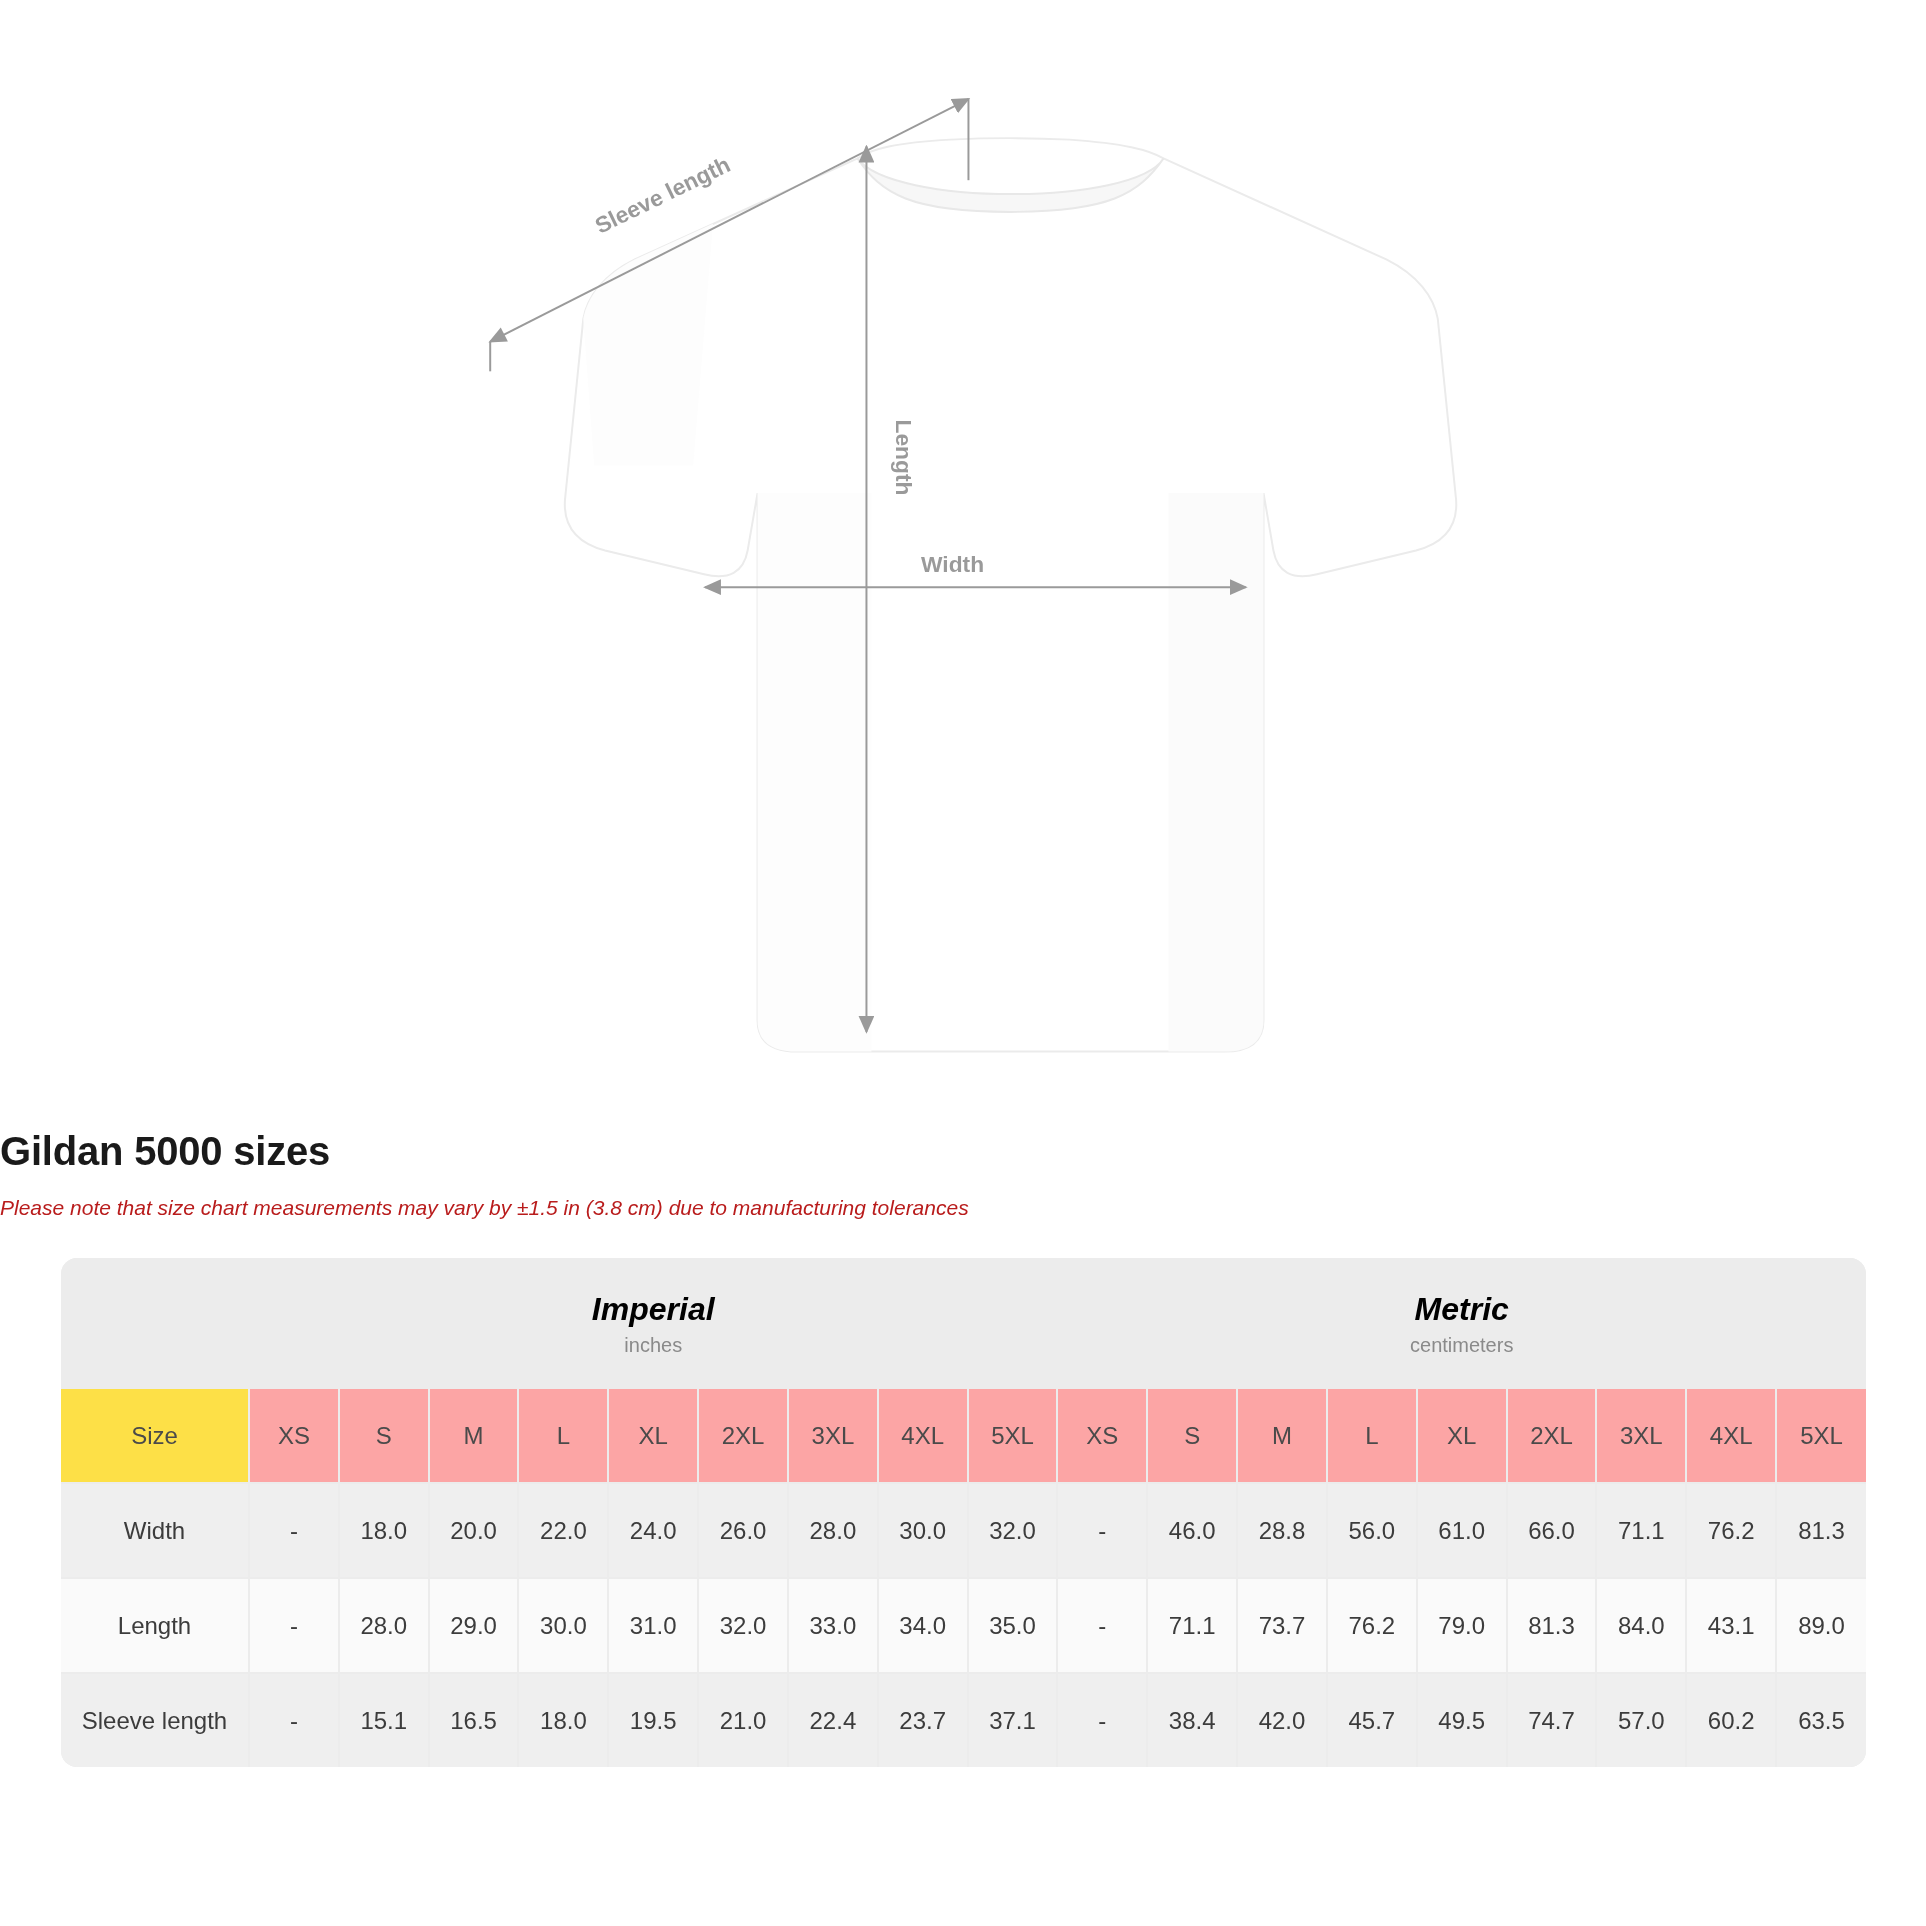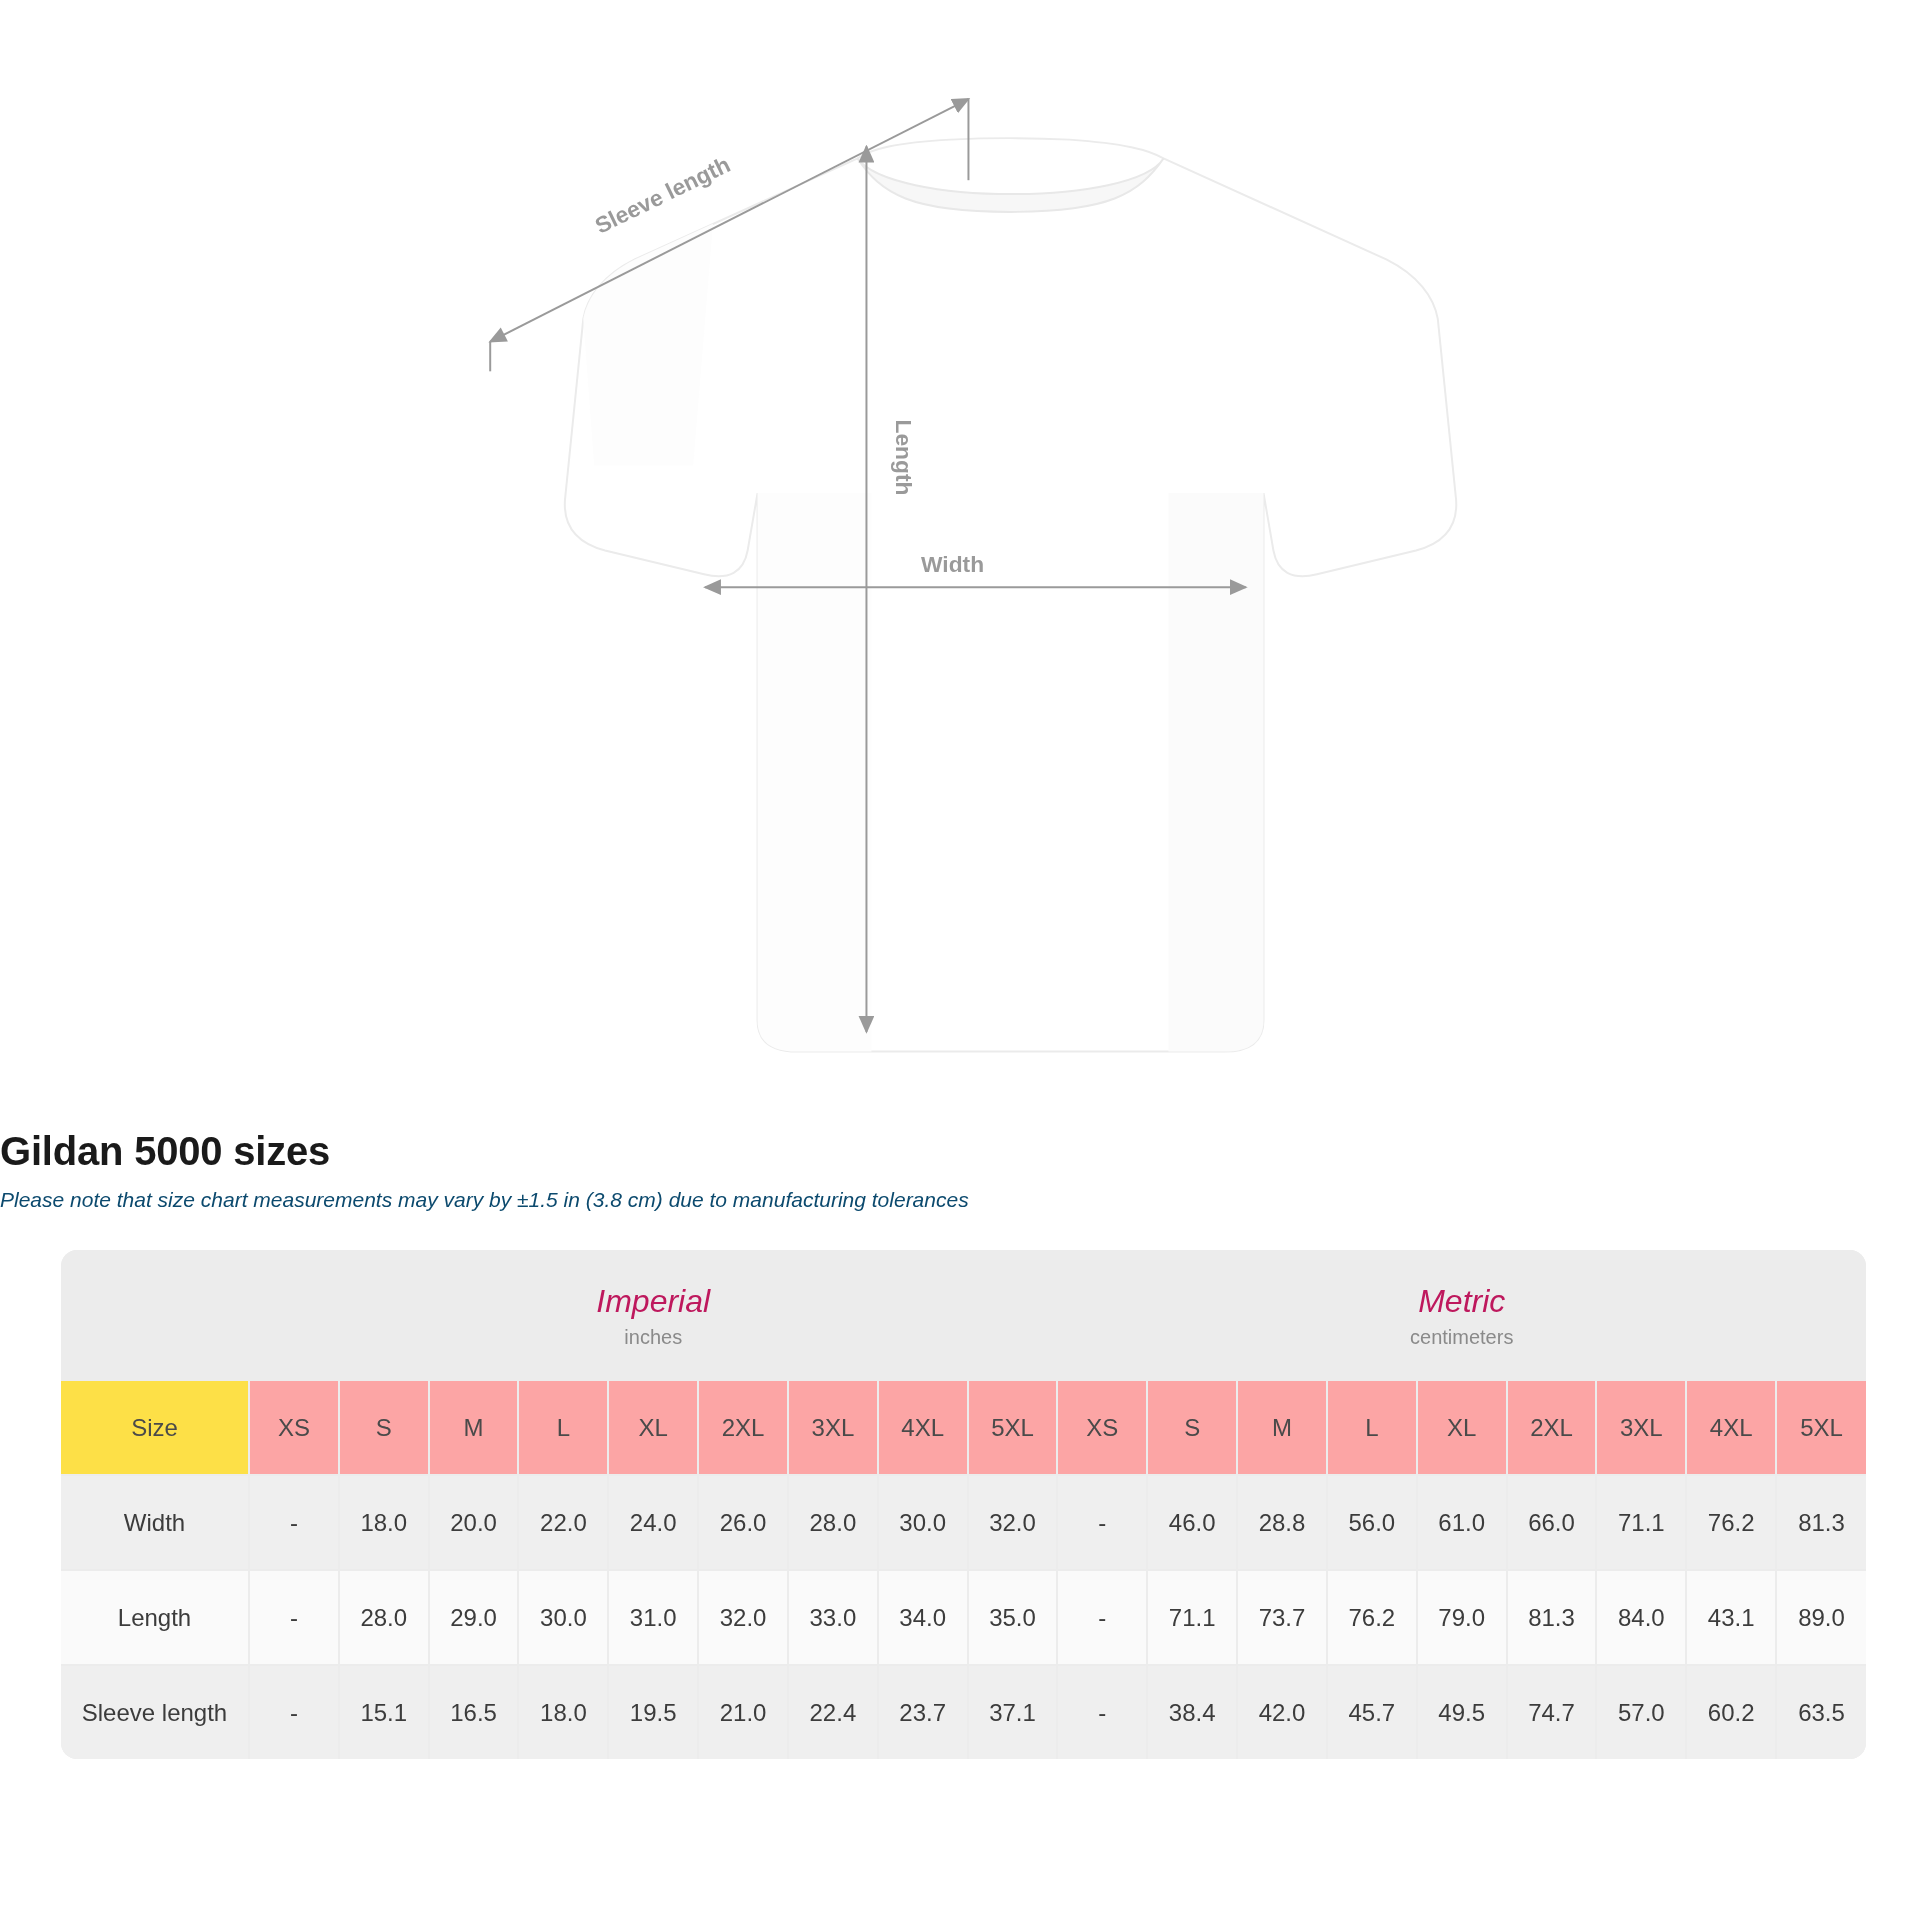--- a/index.html
+++ b/index.html
@@ -37,22 +37,22 @@
   }
   .chart-title {
     font-size: 40px;
     font-weight: bold;
     color: #1a1a1a;
     letter-spacing: -0.2px;
   }
   .chart-note {
     font-size: 21px;
     font-style: italic;
-    color: #0c4a6e;
-    margin-top: 14px;
+    color: #b91c1c;
+    margin-top: 22px;
   }
 
   
   .table-wrap {
     margin: 38px 61px 0 61px;
     border-radius: 16px;
     overflow: hidden;
     background: #ececec;
   }
   table.size-table {
@@ -67,22 +67,22 @@
     font-weight: normal;
   }
   .unit-head {
     height: 129px;
     background: #ececec;
     border: none;
   }
   .unit-head .unit-name {
     font-size: 32px;
     font-style: italic;
-    font-weight: normal;
-    color: #be185d;
+    font-weight: bold;
+    color: #000000;
     text-align: center;
   }
   .unit-head .unit-sub {
     font-size: 20px;
     color: #8a8a8a;
     margin-top: 6px;
   }
   .col-label {
     width: 188px;
   }

